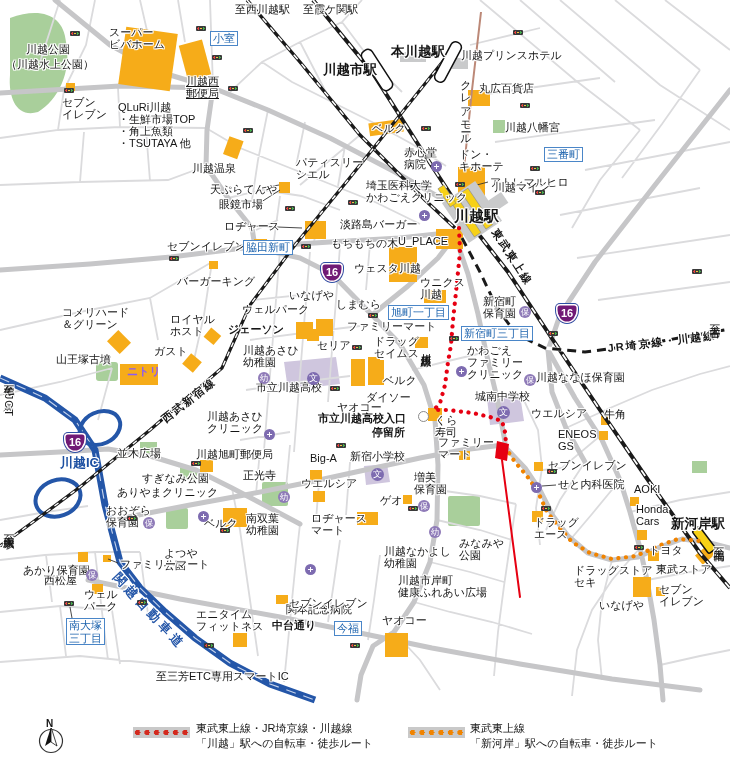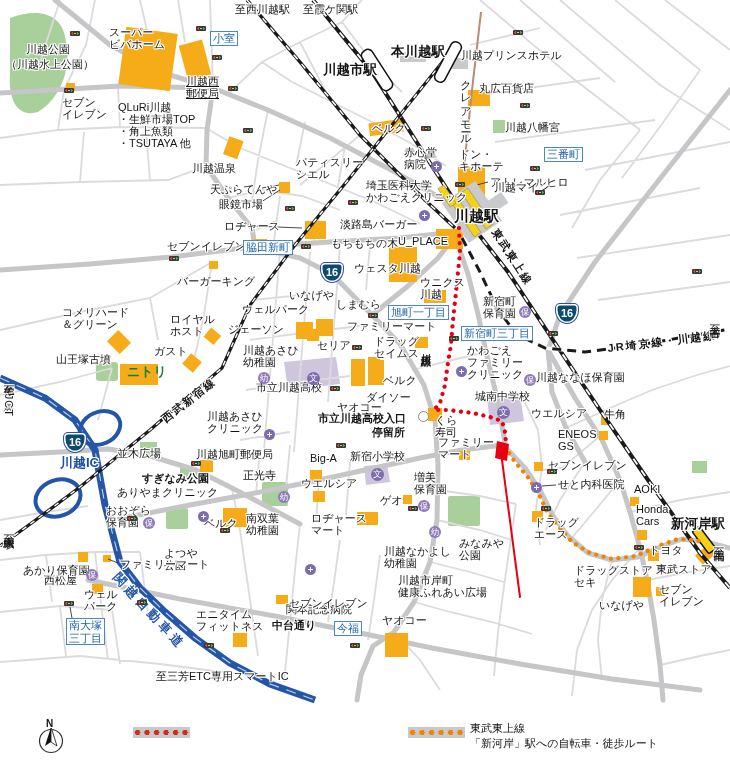--- a/index.html
+++ b/index.html
@@ -7,29 +7,29 @@
          font-family:"Liberation Sans","DejaVu Sans",sans-serif;}
   #mapsvg{position:absolute;left:0;top:0;}
   .lbl{position:absolute;font-size:11px;line-height:1.08;color:#151515;white-space:pre;
        transform-origin:0 0;
        text-shadow:1px 0 0 #fff,-1px 0 0 #fff,0 1px 0 #fff,0 -1px 0 #fff,
                    1px 1px 0 #fff,-1px -1px 0 #fff,1px -1px 0 #fff,-1px 1px 0 #fff;}
   .st{font-weight:bold;font-size:13.5px;}
   .st15{font-weight:bold;font-size:15px;}
   .b{font-weight:bold;}
   .ic{font-weight:bold;font-size:13px;color:#1D50A2;}
-  .wt{font-weight:bold;font-size:13px;color:#15803d;text-shadow:none;font-family:Liberation Mono, monospace;}
+  .wt{font-weight:bold;font-size:11px;color:#8b5cf6;text-shadow:none;}
   .rail{font-weight:bold;letter-spacing:2px;}
   .exp{font-weight:bold;font-size:12.5px;color:#2456A8;letter-spacing:4px;}
   .vert{writing-mode:vertical-rl;letter-spacing:1px;}
   .box{border:1px solid #4A86C8;color:#1E64AE;background:#fff;padding:0 2px;
        font-size:11px;line-height:12.5px;text-shadow:none;}
   .leg{font-size:11px;line-height:1.35;}
   .n{font-size:10px;font-weight:bold;}
-  .shield16{position:absolute;width:22px;height:19px;background:#0c4a6e;color:#fff;
+  .shield16{position:absolute;width:22px;height:19px;background:#701a75;color:#fff;
        font-size:11px;font-weight:bold;text-align:center;line-height:19px;
        border-radius:4px 4px 11px 11px / 4px 4px 13px 13px;
        box-shadow:inset 0 0 0 1.5px #fff,0 0 0 1px #2B50A5;}
   .signal{position:absolute;width:10px;height:5px;border-radius:1px;background:
        radial-gradient(circle 1.1px at 2.2px 2.5px,#E34040 98%,transparent),
        radial-gradient(circle 1.1px at 5px 2.5px,#F4C53C 98%,transparent),
        radial-gradient(circle 1.1px at 7.8px 2.5px,#44AD4B 98%,transparent),#3A3A3A;}
   .icn{position:absolute;border-radius:50%;color:#fff;text-align:center;text-shadow:none;}
   .clinic{width:11px;height:11px;background:#7D6BB0;font-size:9px;font-weight:bold;line-height:11px;}
   .school{width:13px;height:13px;background:#7D6BB0;font-size:9px;line-height:13px;}
@@ -236,20 +236,22 @@
   <g>
     <circle cx="51" cy="741" r="11.5" fill="#fff" stroke="#333" stroke-width="1.2"></circle>
     <polygon points="51,727 45,746 51,742" fill="#111"></polygon>
     <polygon points="51,727 57,746 51,742" fill="#fff" stroke="#111" stroke-width="0.8"></polygon>
   </g>
 </svg>
 
 
   <div class="lbl n" style="left:46px;top:719px;">N</div>
   <div class="legswatch sw-red" style="left:133px;top:727px;"></div>
+  <div class="lbl leg" style="left:196px;top:721px;">東武東上線・JR埼京線・川越線
+「川越」駅への自転車・徒歩ルート</div>
   <div class="legswatch sw-org" style="left:408px;top:727px;"></div>
   <div class="lbl leg" style="left:470px;top:721px;">東武東上線
 「新河岸」駅への自転車・徒歩ルート</div>
 
   <div id="gen">
       <div class="lbl " style="left: 235px; top: 4px;">至西川越駅</div>
       <div class="lbl " style="left: 303px; top: 4px;">至霞ケ関駅</div>
       <div class="lbl " style="left: 109px; top: 27px;">スーパー
 ビバホーム</div>
       <div class="lbl " style="left: 26px; top: 44px;">川越公園</div>
@@ -299,21 +301,21 @@
       <div class="lbl " style="left: 289px; top: 290px;">いなげや</div>
       <div class="lbl " style="left: 336px; top: 299px;">しまむら</div>
       <div class="lbl " style="left: 483px; top: 296px;">新宿町
 保育園</div>
       <div class="lbl box" style="left: 388px; top: 305px;">旭町一丁目</div>
       <div class="lbl " style="left: 62px; top: 307px;">コメリハード
 ＆グリーン</div>
       <div class="lbl " style="left: 170px; top: 314px;">ロイヤル
 ホスト</div>
       <div class="lbl " style="left: 242px; top: 304px;">ウェルパーク</div>
-      <div class="lbl " style="left: 228px; top: 324px;">ジェーソン</div>
+      <div class="lbl " style="left: 228px; top: 324px; font-weight: bold;">ジェーソン</div>
       <div class="lbl box" style="left: 461px; top: 326px;">新宿町三丁目</div>
       <div class="lbl rail" style="left: 607px; top: 343px; transform: rotate(-7deg);">JR埼京線・川越線</div>
       <div class="lbl vert" style="left: 708px; top: 316px;">至南古谷</div>
       <div class="lbl " style="left: 56px; top: 354px;">山王塚古墳</div>
       <div class="lbl " style="left: 154px; top: 346px;">ガスト</div>
       <div class="lbl wt" style="left: 127px; top: 366px;">ニトリ</div>
       <div class="lbl " style="left: 347px; top: 321px;">ファミリーマート</div>
       <div class="lbl " style="left: 374px; top: 336px;">ドラッグ
 セイムス</div>
       <div class="lbl " style="left: 317px; top: 340px;">セリア</div>
@@ -342,21 +344,21 @@
 クリニック</div>
       <div class="lbl " style="left: 196px; top: 449px;">川越旭町郵便局</div>
       <div class="lbl " style="left: 117px; top: 448px;">並木広場</div>
       <div class="lbl ic" style="left: 60px; top: 456px;">川越IC</div>
       <div class="lbl vert" style="left: 2px; top: 377px;">至鶴ヶ島JCT</div>
       <div class="lbl " style="left: 310px; top: 453px;">Big-A</div>
       <div class="lbl " style="left: 350px; top: 451px;">新宿小学校</div>
       <div class="lbl " style="left: 438px; top: 437px;">ファミリー
 マート</div>
       <div class="lbl " style="left: 243px; top: 470px;">正光寺</div>
-      <div class="lbl " style="left: 142px; top: 473px; font-weight: bold;">すぎなみ公園</div>
+      <div class="lbl " style="left: 142px; top: 473px;">すぎなみ公園</div>
       <div class="lbl " style="left: 117px; top: 487px;">ありやまクリニック</div>
       <div class="lbl " style="left: 301px; top: 478px;">ウエルシア</div>
       <div class="lbl " style="left: 414px; top: 472px;">増美
 保育園</div>
       <div class="lbl " style="left: 380px; top: 495px;">ゲオ</div>
       <div class="lbl " style="left: 548px; top: 460px;">セブンイレブン</div>
       <div class="lbl " style="left: 558px; top: 479px;">せと内科医院</div>
       <div class="lbl " style="left: 634px; top: 484px;">AOKI</div>
       <div class="lbl " style="left: 106px; top: 505px;">おおぞら
 保育園</div>

